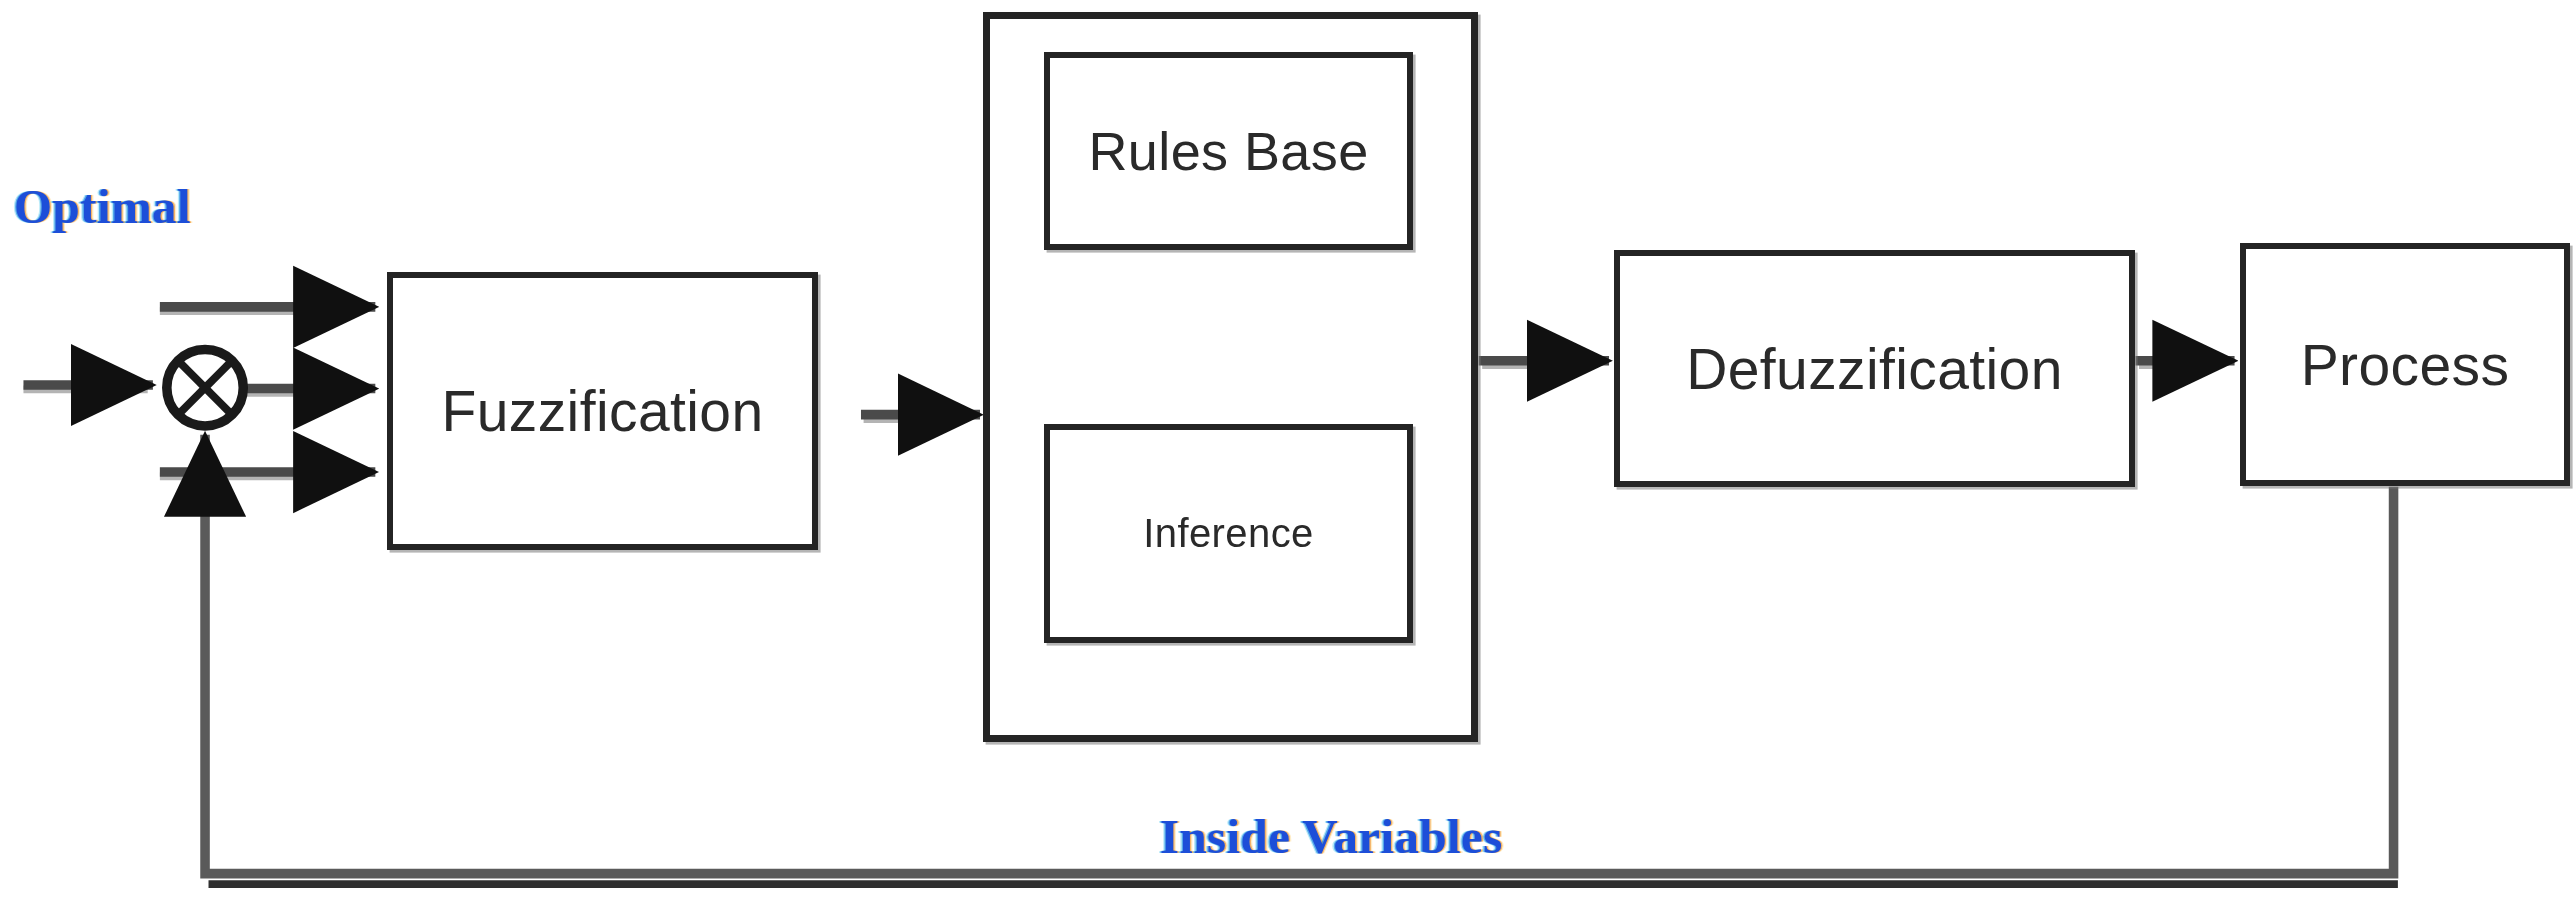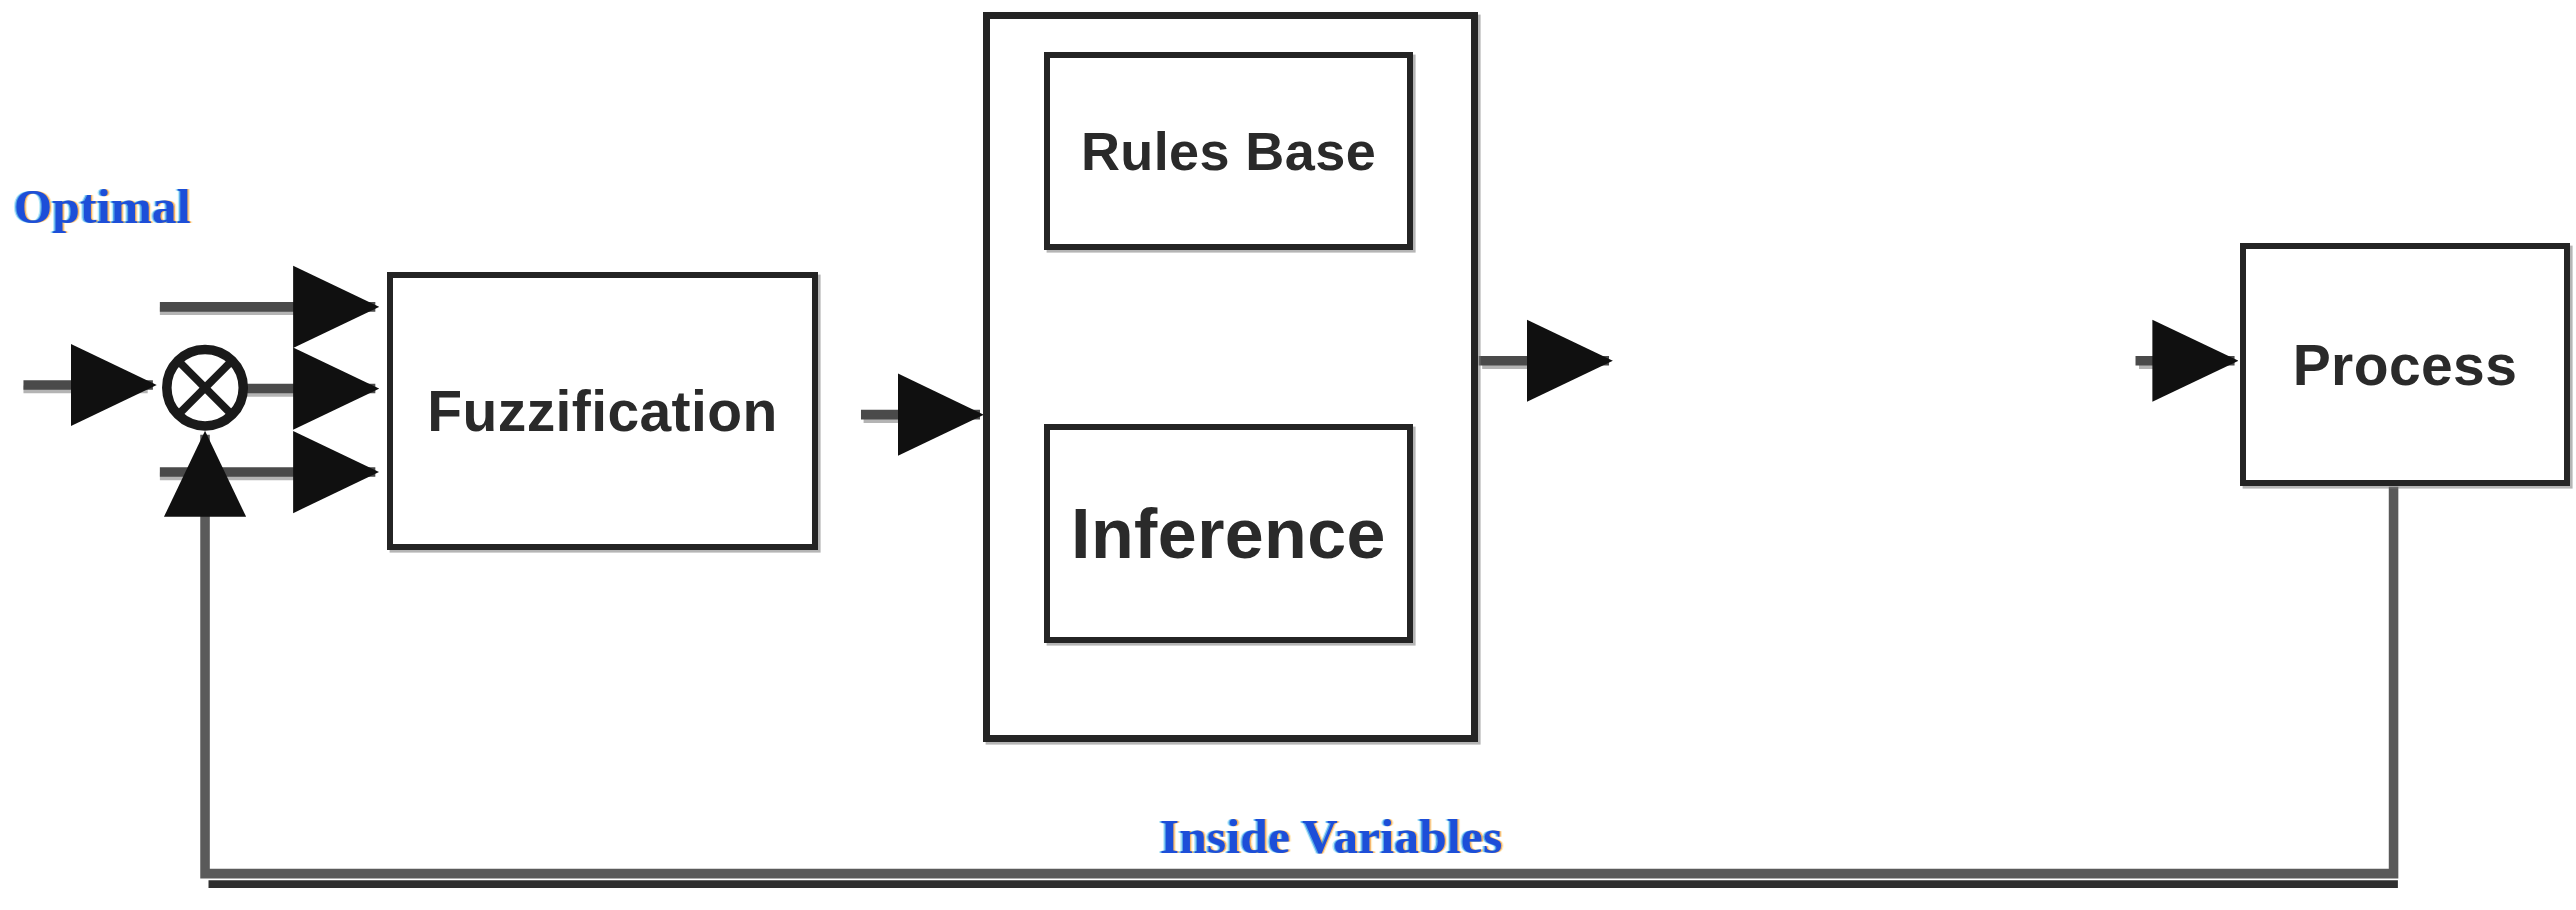--- a/index.html
+++ b/index.html
@@ -30,21 +30,21 @@
     background: #ffffff;
     border: 6px solid #242424;
     box-sizing: border-box;
     display: flex;
     align-items: center;
     justify-content: center;
     box-shadow: 2.6px 2.6px 0 0 rgba(120,120,120,0.55);
   }
   .box-label {
     font-family: "Liberation Sans", sans-serif;
-    font-weight: 700;
+    font-weight: 400;
     color: #2a2a2a;
     white-space: nowrap;
     letter-spacing: 0.4px;
   }
   #box-fuzzification {
     left: 387px; top: 272px; width: 431px; height: 278px;
   }
   #box-fuzzification .box-label { font-size: 57px; }
 
   #box-engine-container {
@@ -55,21 +55,21 @@
   #box-rules-base {
     left: 1044px; top: 52px; width: 369px; height: 198px;
     border-width: 6px;
   }
   #box-rules-base .box-label { font-size: 54px; }
 
   #box-inference {
     left: 1044px; top: 424px; width: 369px; height: 219px;
     border-width: 6px;
   }
-  #box-inference .box-label { font-size: 70px; }
+  #box-inference .box-label { font-size: 40px; }
 
   #box-defuzzification {
     left: 1614px; top: 250px; width: 521px; height: 237px;
   }
   #box-defuzzification .box-label { font-size: 57px; }
 
   #box-process {
     left: 2240px; top: 243px; width: 330px; height: 243px;
   }
   #box-process .box-label { font-size: 57px; }
@@ -159,19 +159,22 @@
   </div>
 
   <div class="box" id="box-rules-base">
     <span class="box-label">Rules Base</span>
   </div>
 
   <div class="box" id="box-inference">
     <span class="box-label">Inference</span>
   </div>
 
+  <div class="box" id="box-defuzzification">
+    <span class="box-label">Defuzzification</span>
+  </div>
 
   <div class="box" id="box-process">
     <span class="box-label">Process</span>
   </div>
 
 </div>
 
 
 </body></html>

